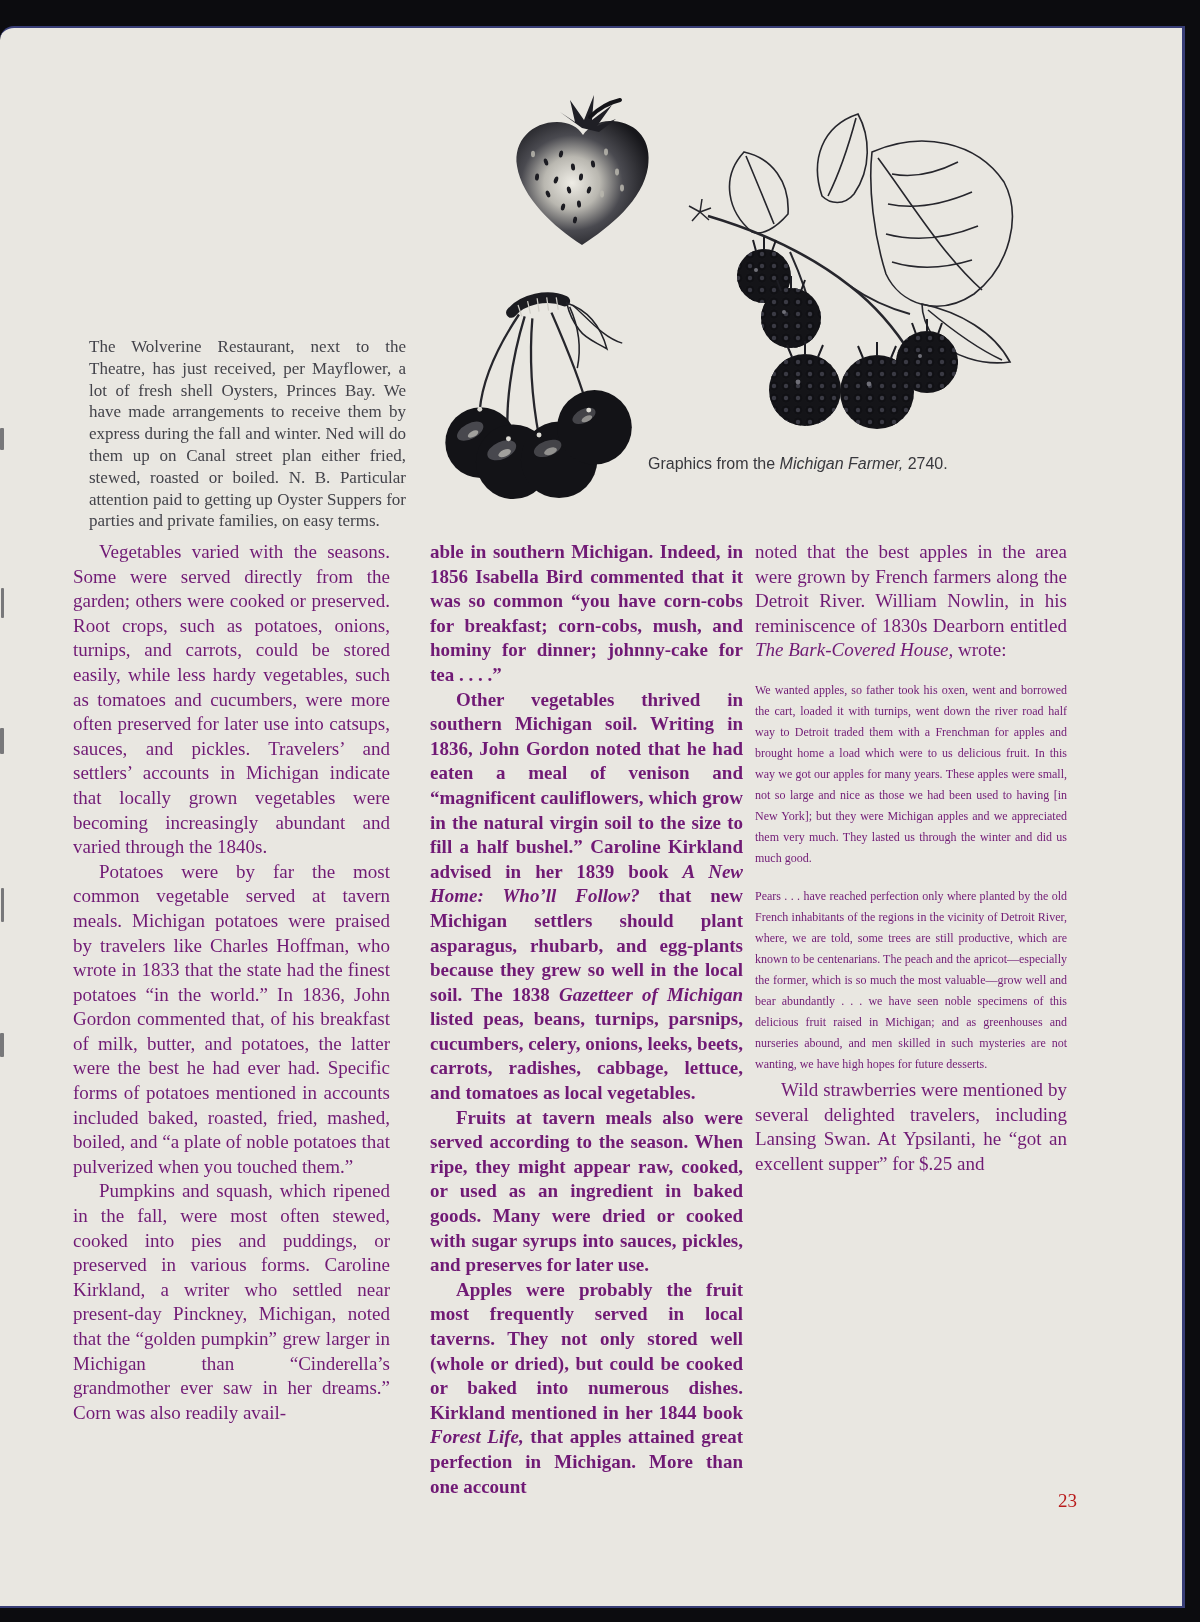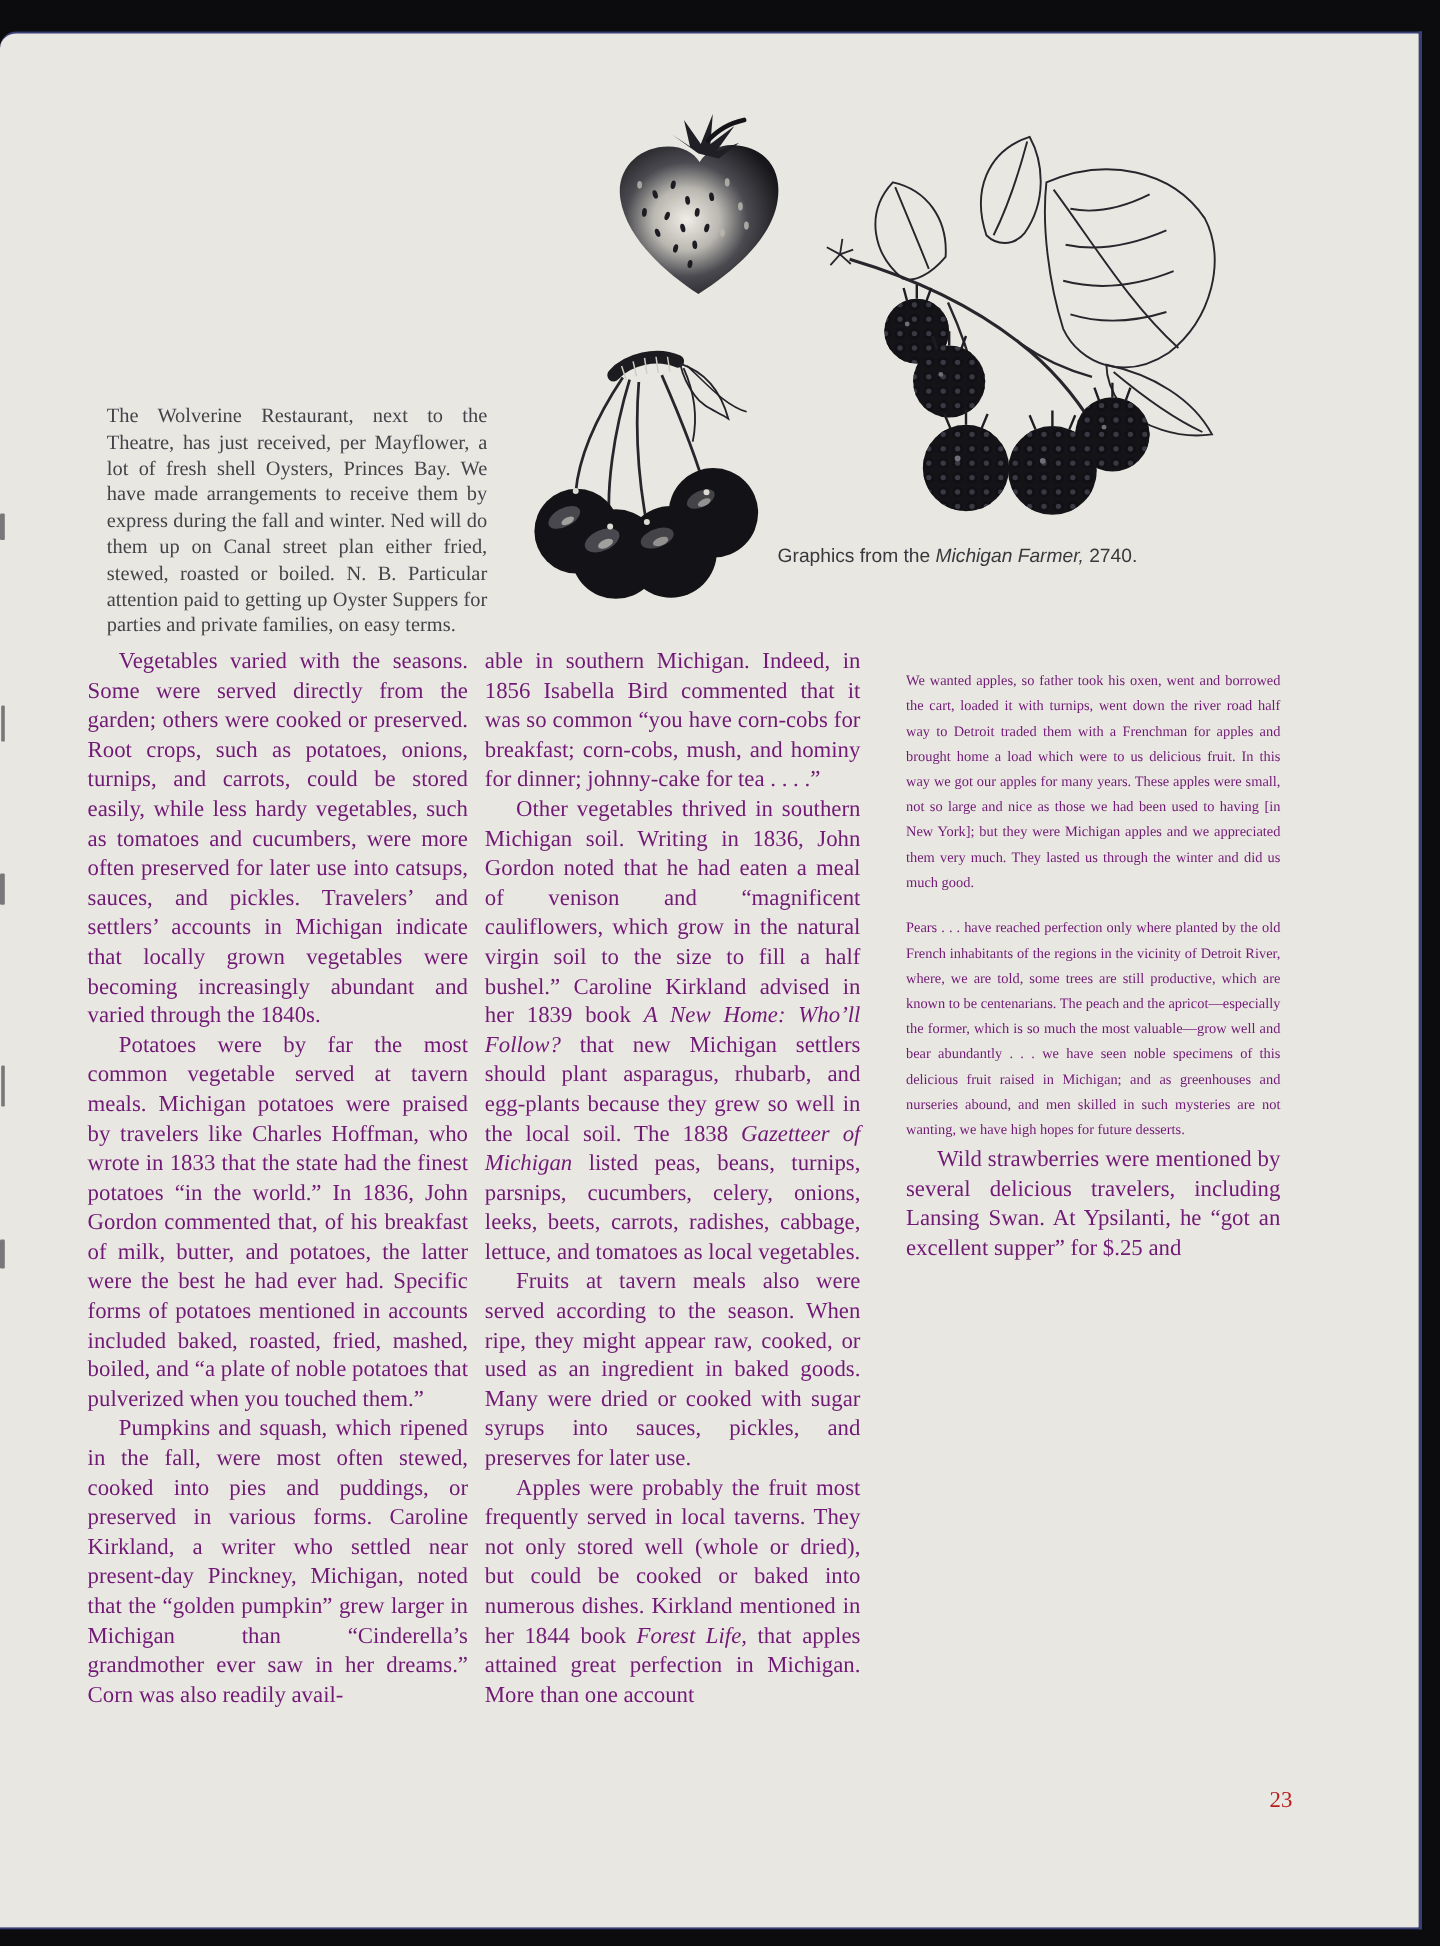--- a/index.html
+++ b/index.html
@@ -205,26 +205,27 @@
     <span>Graphics from the </span><span class="it">Michigan Farmer,</span><span> 2740.</span>
   </div>
 
   <p class="sidebar">The Wolverine Restaurant, next to the Theatre, has just received, per Mayflower, a lot of fresh shell Oysters, Princes Bay. We have made arrangements to receive them by express during the fall and winter. Ned will do them up on Canal street plan either fried, stewed, roasted or boiled. N. B. Particular attention paid to getting up Oyster Suppers for parties and private families, on easy terms.</p>
 
   <div class="col" style="left:73px;width:317px;">
       <p class="indent "><span>Vegetables varied with the seasons. Some were served directly from the garden; others were cooked or preserved. Root crops, such as potatoes, onions, turnips, and carrots, could be stored easily, while less hardy vegetables, such as tomatoes and cucumbers, were more often preserved for later use into catsups, sauces, and pickles. Travelers’ and settlers’ accounts in Michigan indicate that locally grown vegetables were becoming increasingly abundant and varied through the 1840s.</span></p>
       <p class="indent "><span>Potatoes were by far the most common vegetable served at tavern meals. Michigan potatoes were praised by travelers like Charles Hoffman, who wrote in 1833 that the state had the finest potatoes “in the world.” In 1836, John Gordon commented that, of his breakfast of milk, butter, and potatoes, the latter were the best he had ever had. Specific forms of potatoes mentioned in accounts included baked, roasted, fried, mashed, boiled, and “a plate of noble potatoes that pulverized when you touched them.”</span></p>
       <p class="indent "><span>Pumpkins and squash, which ripened in the fall, were most often stewed, cooked into pies and puddings, or preserved in various forms. Caroline Kirkland, a writer who settled near present-day Pinckney, Michigan, noted that the “golden pumpkin” grew larger in Michigan than “Cinderella’s grandmother ever saw in her dreams.” Corn was also readily avail-</span></p>
     </div>
-  <div class="col" style="left:404px;width:313px;">
+  <div class="col" style="left:430px;width:313px;font-weight:bold;">
       <p class=""><span>able in southern Michigan. Indeed, in 1856 Isabella Bird commented that it was so common “you have corn-cobs for breakfast; corn-cobs, mush, and hominy for dinner; johnny-cake for tea . . . .”</span></p>
       <p class="indent "><span>Other vegetables thrived in southern Michigan soil. Writing in 1836, John Gordon noted that he had eaten a meal of venison and “magnificent cauliflowers, which grow in the natural virgin soil to the size to fill a half bushel.” Caroline Kirkland advised in her 1839 book </span><span class="it">A New Home: Who’ll Follow?</span><span> that new Michigan settlers should plant asparagus, rhubarb, and egg-plants because they grew so well in the local soil. The 1838 </span><span class="it">Gazetteer of Michigan</span><span> listed peas, beans, turnips, parsnips, cucumbers, celery, onions, leeks, beets, carrots, radishes, cabbage, lettuce, and tomatoes as local vegetables.</span></p>
       <p class="indent "><span>Fruits at tavern meals also were served according to the season. When ripe, they might appear raw, cooked, or used as an ingredient in baked goods. Many were dried or cooked with sugar syrups into sauces, pickles, and preserves for later use.</span></p>
       <p class="indent "><span>Apples were probably the fruit most frequently served in local taverns. They not only stored well (whole or dried), but could be cooked or baked into numerous dishes. Kirkland mentioned in her 1844 book </span><span class="it">Forest Life,</span><span> that apples attained great perfection in Michigan. More than one account</span></p>
     </div>
   <div class="col" style="left:755px;width:312px;">
+      <p class=""><span>noted that the best apples in the area were grown by French farmers along the Detroit River. William Nowlin, in his reminiscence of 1830s Dearborn entitled </span><span class="it">The Bark-Covered House,</span><span> wrote:</span></p>
       <p class="small"><span>We wanted apples, so father took his oxen, went and borrowed the cart, loaded it with turnips, went down the river road half way to Detroit traded them with a Frenchman for apples and brought home a load which were to us delicious fruit. In this way we got our apples for many years. These apples were small, not so large and nice as those we had been used to having [in New York]; but they were Michigan apples and we appreciated them very much. They lasted us through the winter and did us much good.</span></p>
       <p class="small"><span>Pears . . . have reached perfection only where planted by the old French inhabitants of the regions in the vicinity of Detroit River, where, we are told, some trees are still productive, which are known to be centenarians. The peach and the apricot—especially the former, which is so much the most valuable—grow well and bear abundantly . . . we have seen noble specimens of this delicious fruit raised in Michigan; and as greenhouses and nurseries abound, and men skilled in such mysteries are not wanting, we have high hopes for future desserts.</span></p>
-      <p class="indent "><span>Wild strawberries were mentioned by several delicious travelers, including Lansing Swan. At Ypsilanti, he “got an excellent supper” for $.25 and</span></p>
+      <p class="indent "><span>Wild strawberries were mentioned by several delighted travelers, including Lansing Swan. At Ypsilanti, he “got an excellent supper” for $.25 and</span></p>
     </div>
 
   <div class="pagenum">23</div>
 </div>
 
 </body></html>

